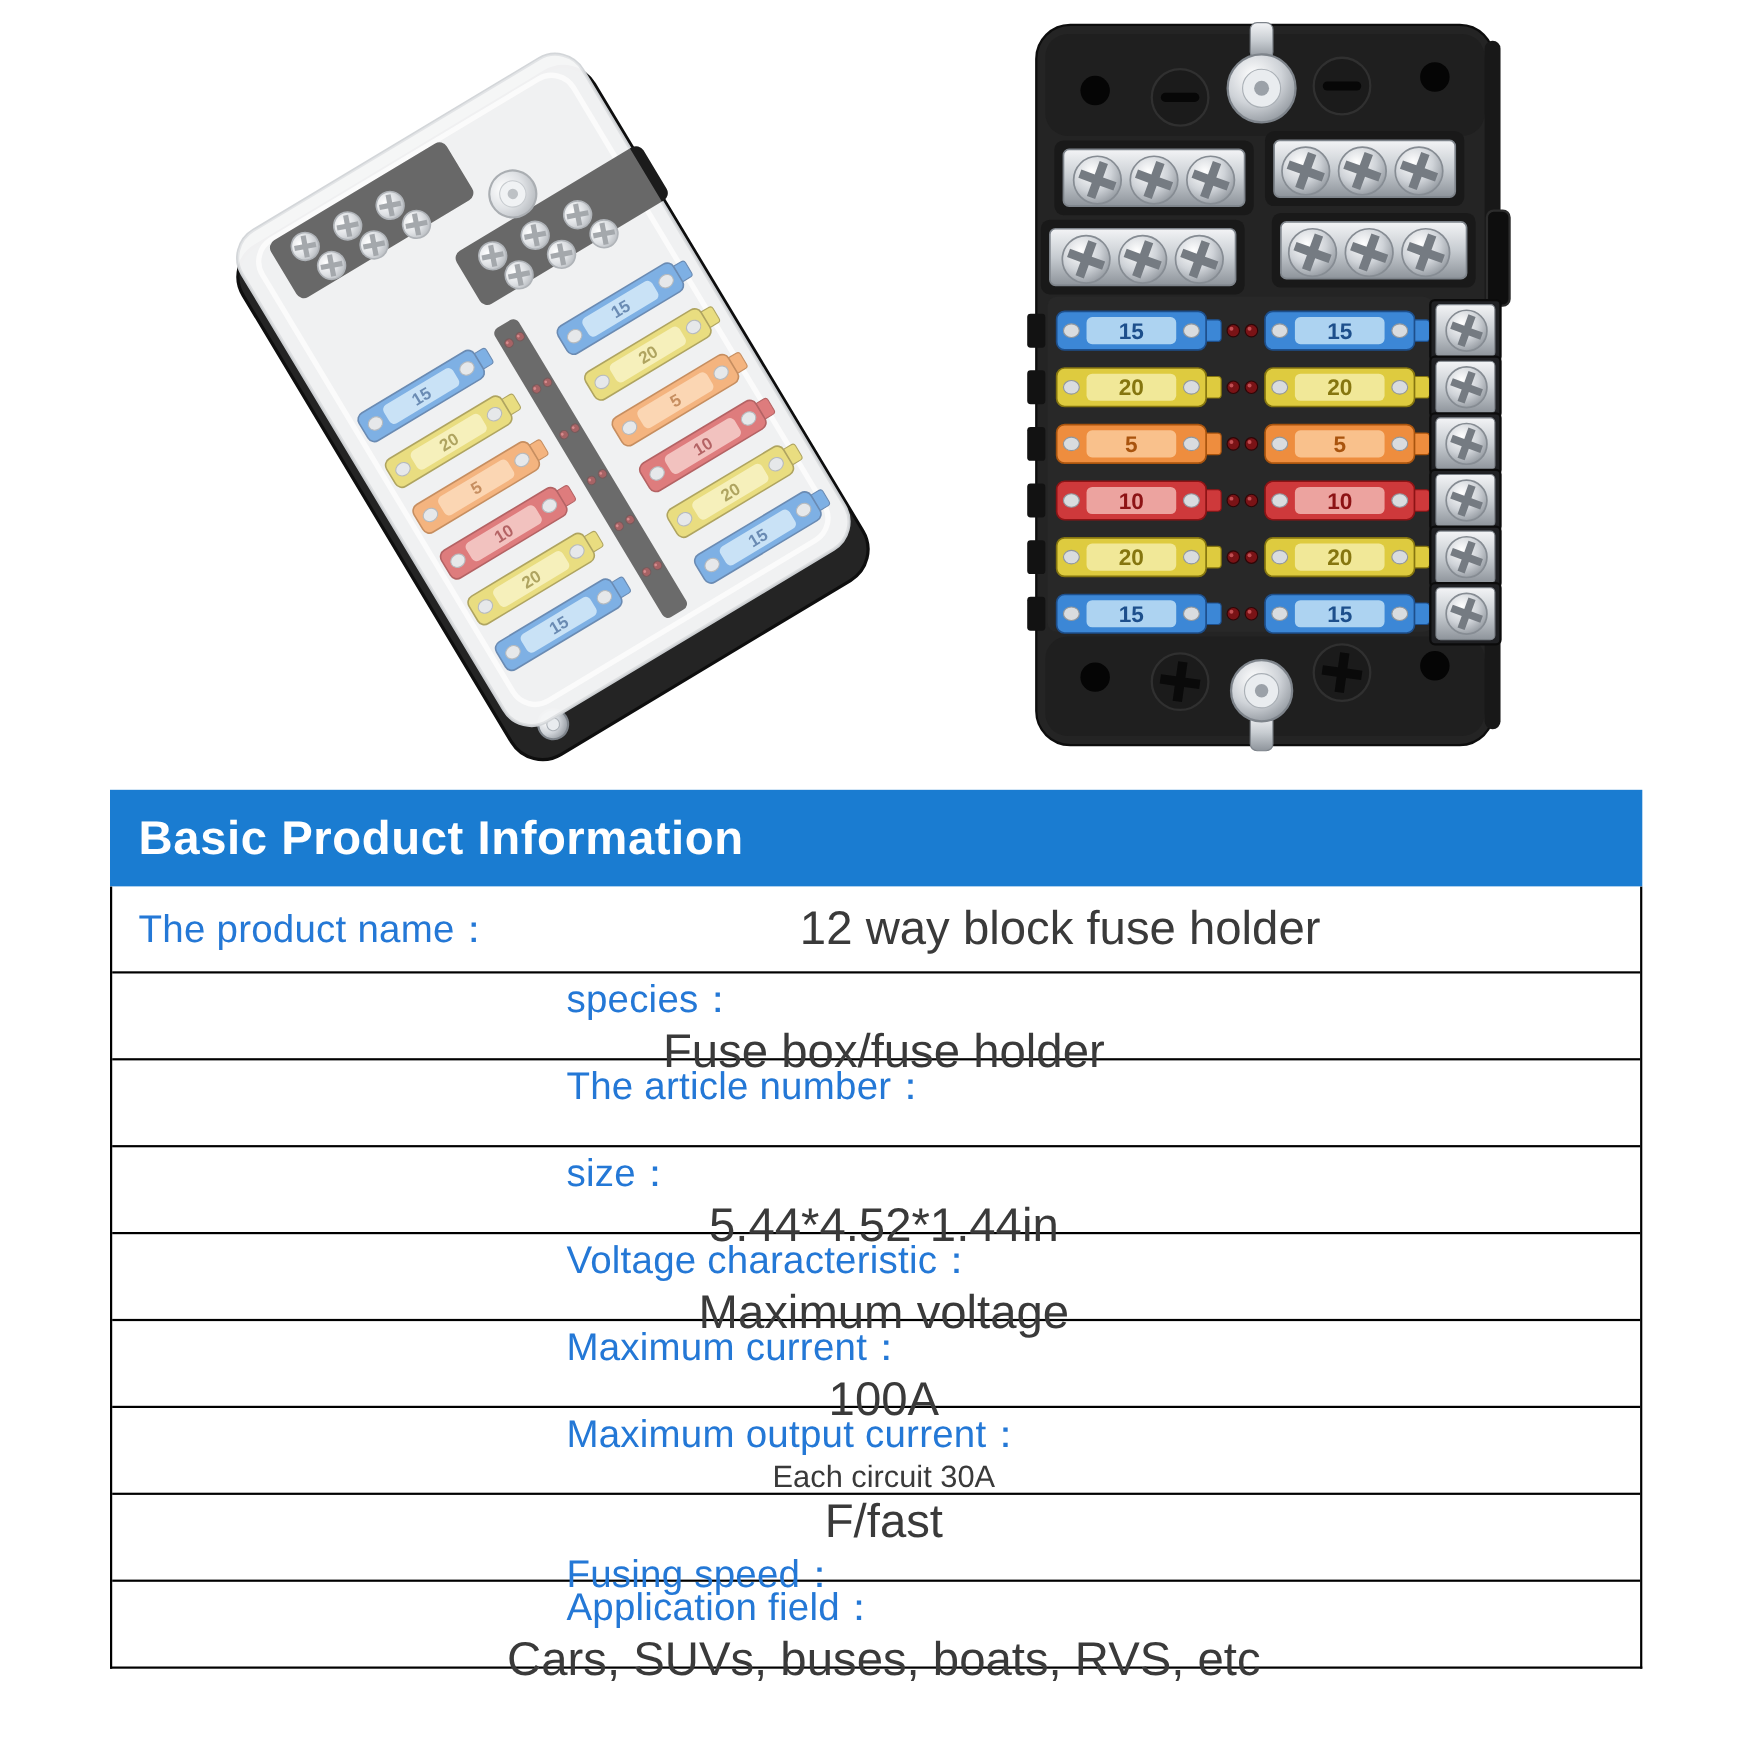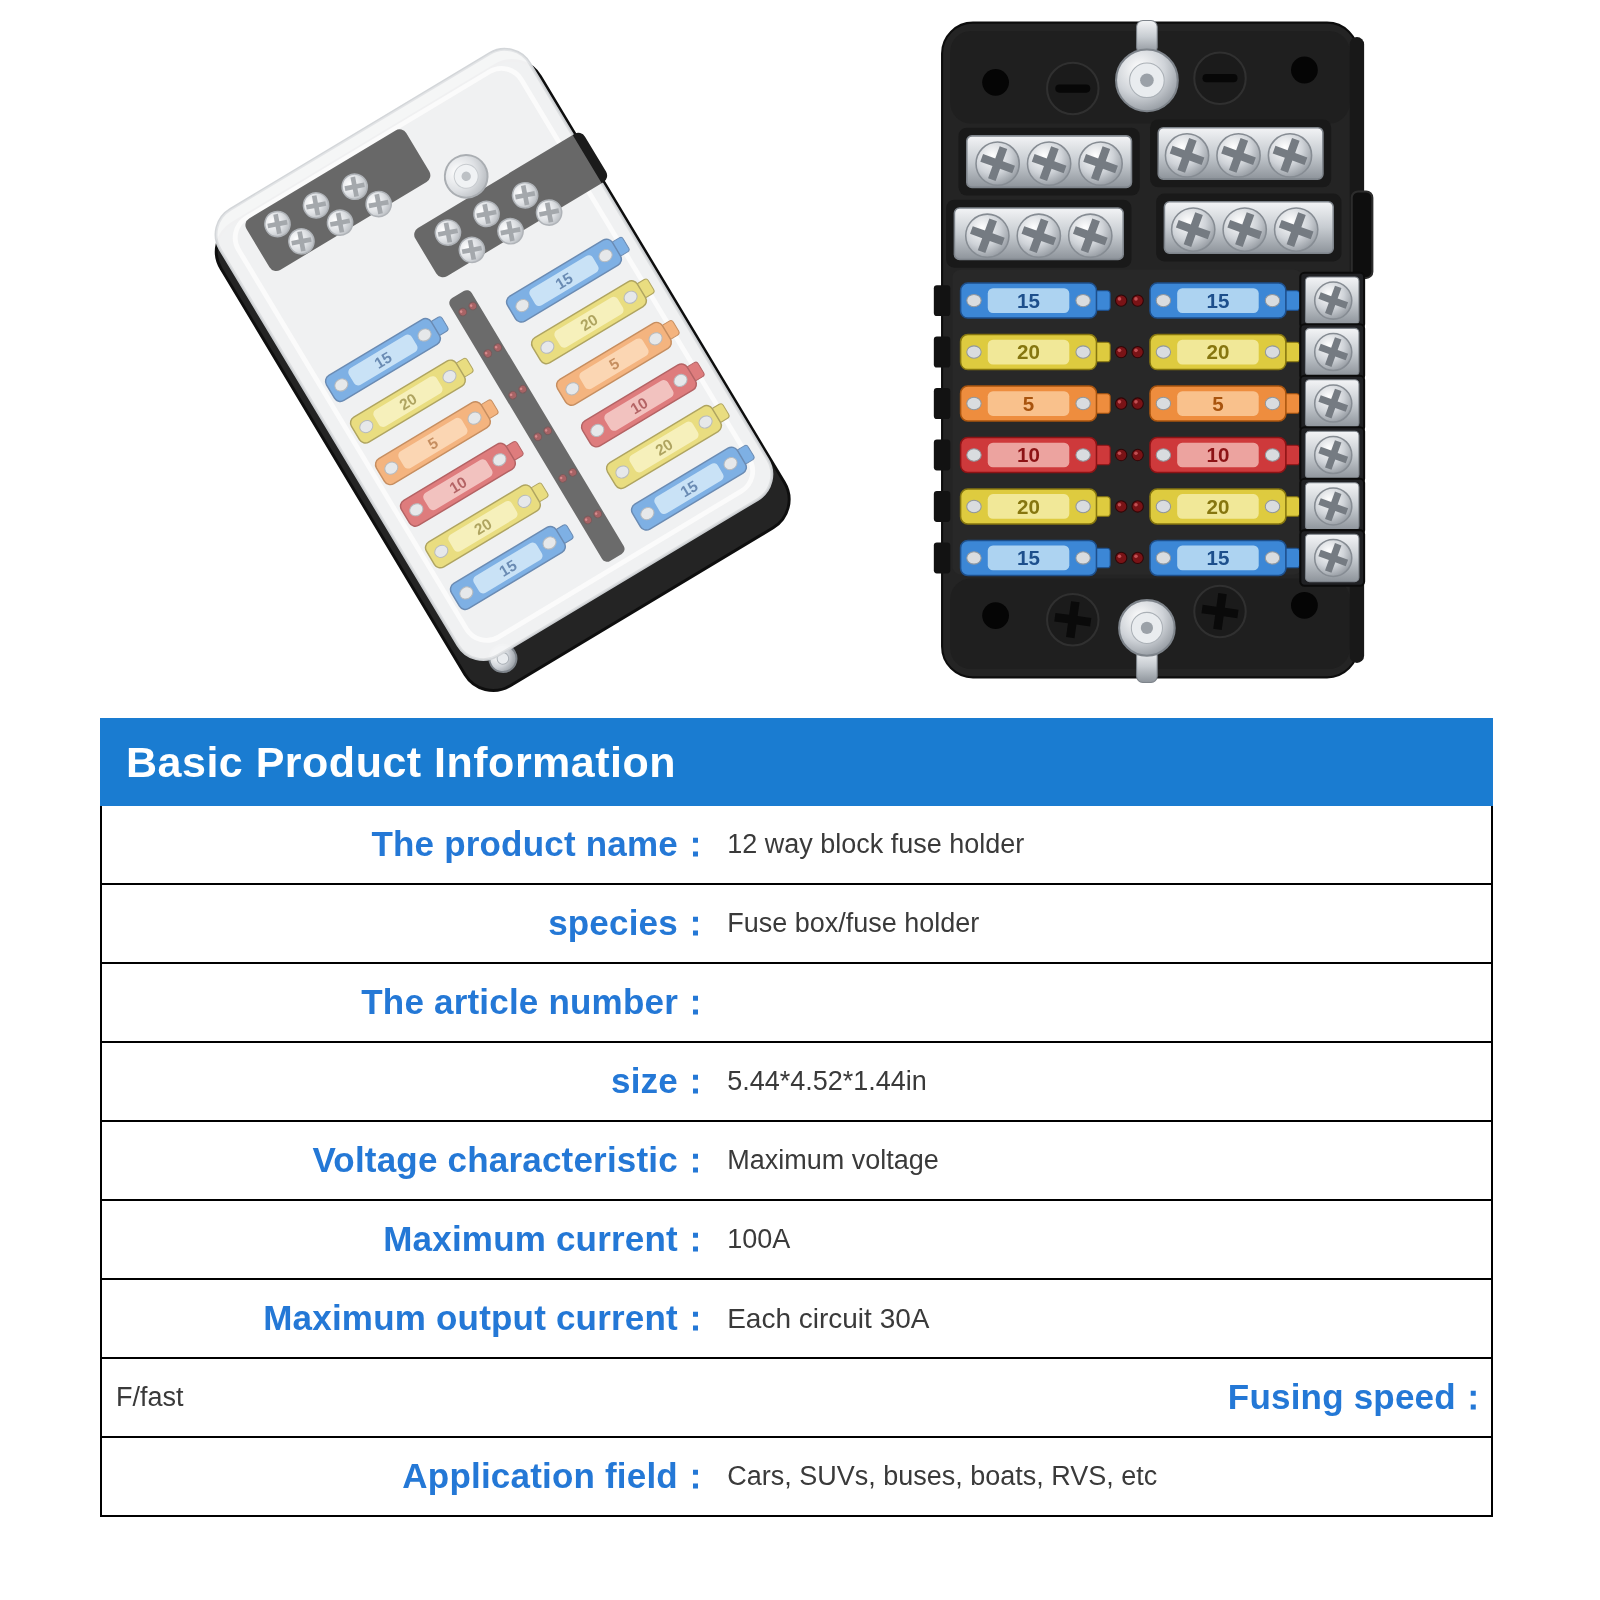--- a/index.html
+++ b/index.html
@@ -24,31 +24,31 @@
     color:var(--header-text,#ffffff);
     font-size:43px;font-weight:bold;letter-spacing:0.5px;
   }
   .info-body{
     border-left:2px solid var(--table-border,#000);
     border-right:2px solid var(--table-border,#000);
     border-bottom:2px solid var(--table-border,#000);
     background:#ffffff;
   }
   .info-row{display:flex;align-items:center;height:77px;}
-  .info-row + .info-row{border-top:2px solid var(--table-border,#000);}
+  .info-row + .info-row{border-top:2px solid var(--table-border,#000);flex-direction:column;}
   .cell{white-space:nowrap;}
   .cell.label{
-    width:44%;padding-left:9px;box-sizing:border-box;
+    width:44%;padding-left:24px;box-sizing:border-box;
     color:var(--label-text,#2478d6);
-    font-size:35px;font-weight:bold;letter-spacing:0.2px;text-align:right;
+    font-size:35px;font-weight:normal;letter-spacing:0.2px;
   }
   .cell.value{
     flex:1;padding-left:14px;
     color:var(--value-text,#3a3a3a);
-    font-size:27px;
+    font-size:43px;
   }
   .cell.value.small{font-size:28px;}
 </style>
 </head>
 <body>
 
 <div>
 
   <div class="hero-left">
     <svg viewBox="0 0 780 680">

